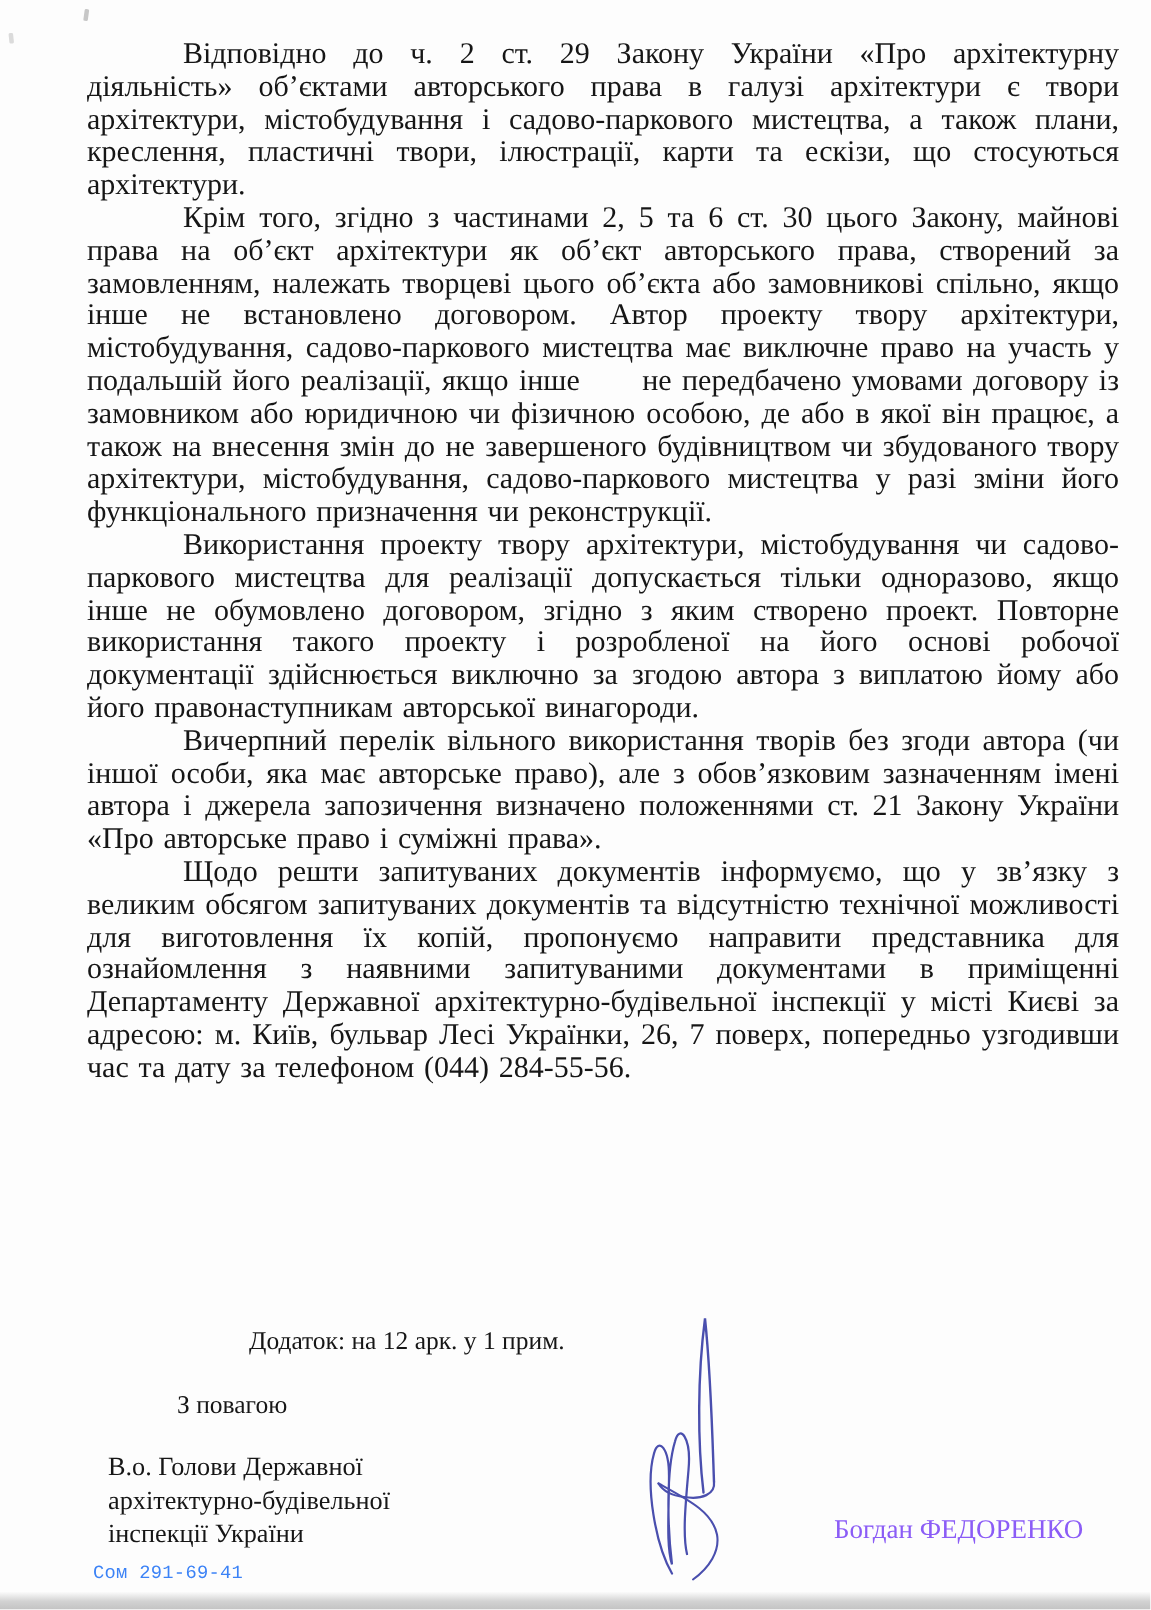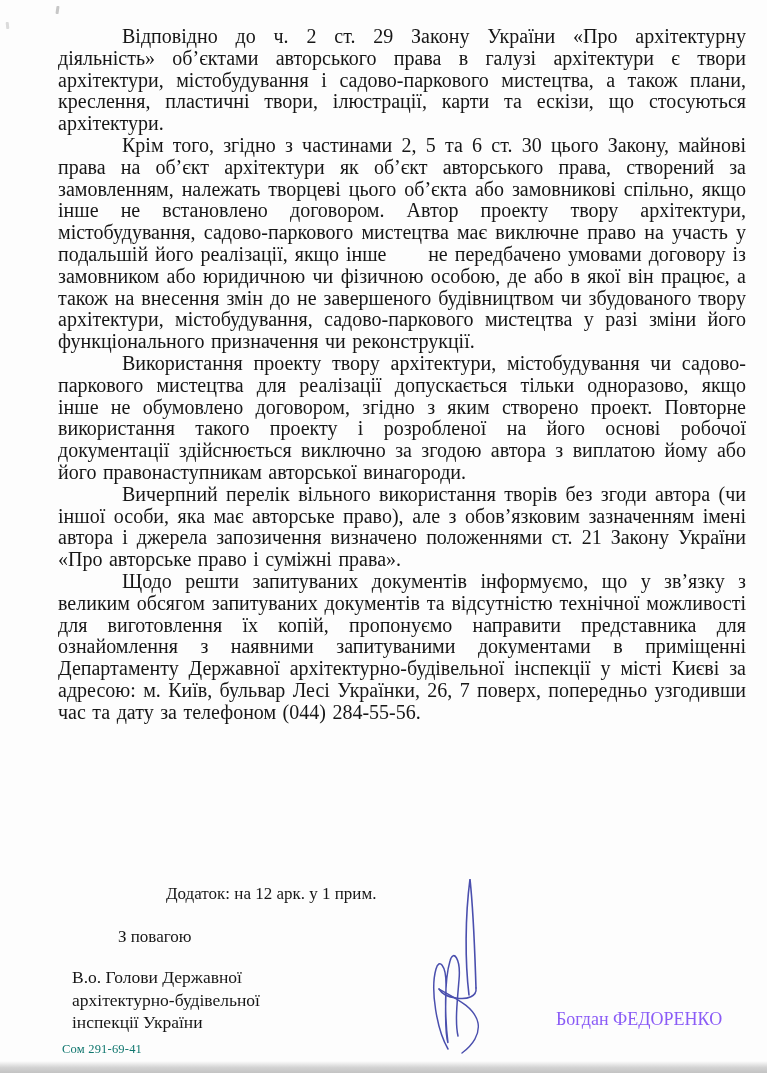--- a/index.html
+++ b/index.html
@@ -67,21 +67,22 @@
     font-size: 18px;
     color: #8b5cf6;
     white-space: nowrap;
   }
   .footer-note {
     position: absolute;
     left: 62px;
     top: 1042px;
     font-size: 12.5px;
     letter-spacing: 0.2px;
-    color: #0f766e;
+    color: #3b82f6;
+    font-family: Liberation Mono, monospace;
   }
   .signature-svg {
     position: absolute;
     left: 415px;
     top: 862px;
     width: 110px;
     height: 200px;
     pointer-events: none;
   }
   .speck {

